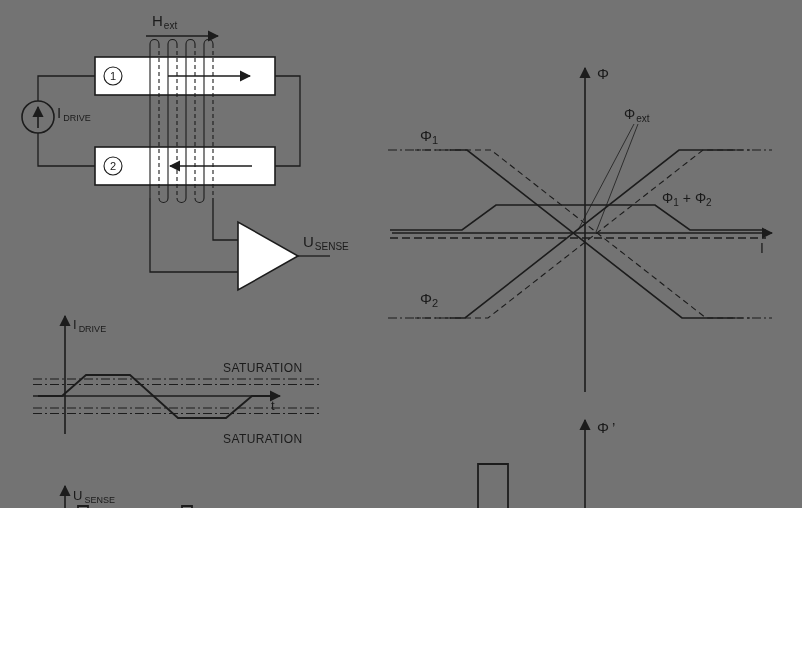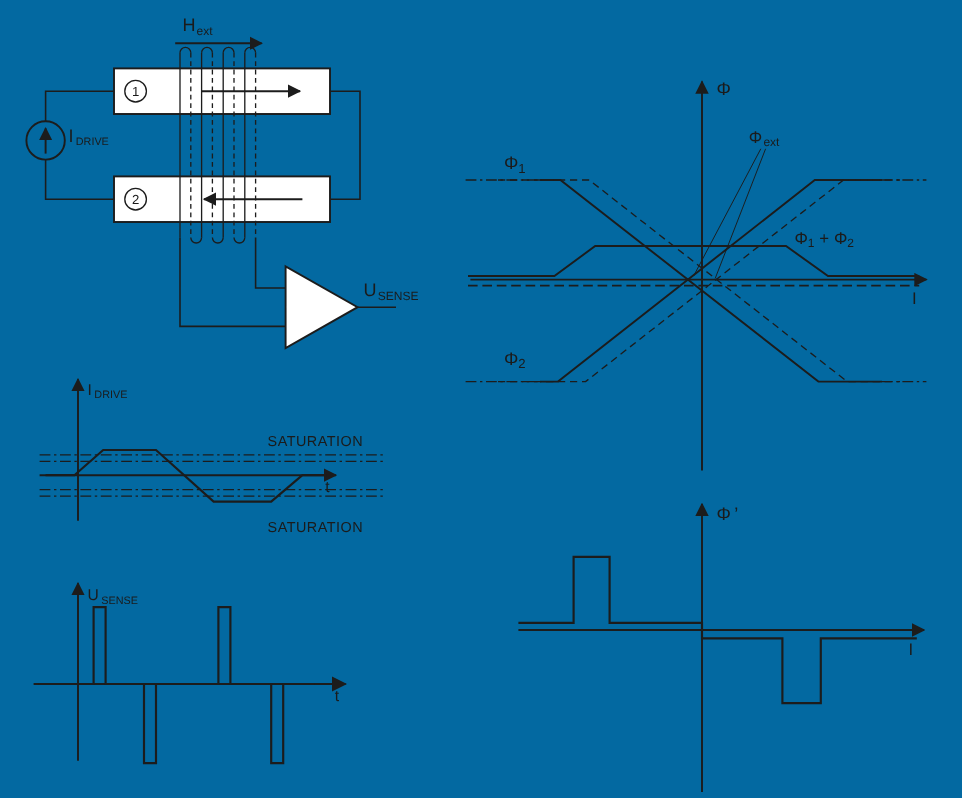--- a/index.html
+++ b/index.html
@@ -1,16 +1,16 @@
 <!DOCTYPE html>
 <html><head>
 <meta charset="utf-8">
 <style>
   html,body{margin:0;padding:0;background:#ffffff;}
-  .page{width:802px;height:665px;background:#0369a1;position:relative;overflow:hidden;}
+  .page{width:802px;height:508px;background:#737373;position:relative;overflow:hidden;}
   svg{display:block;}
   text, tspan{
     font-family:"Liberation Sans","DejaVu Sans",sans-serif;
     fill:#1b1b1b;
   }
   .fs15{font-size:15px;}
   .fs14{font-size:14px;}
   .fs13{font-size:13px;}
   .fs12{font-size:12px;letter-spacing:.4px;}
   .fs11{font-size:11px;}

